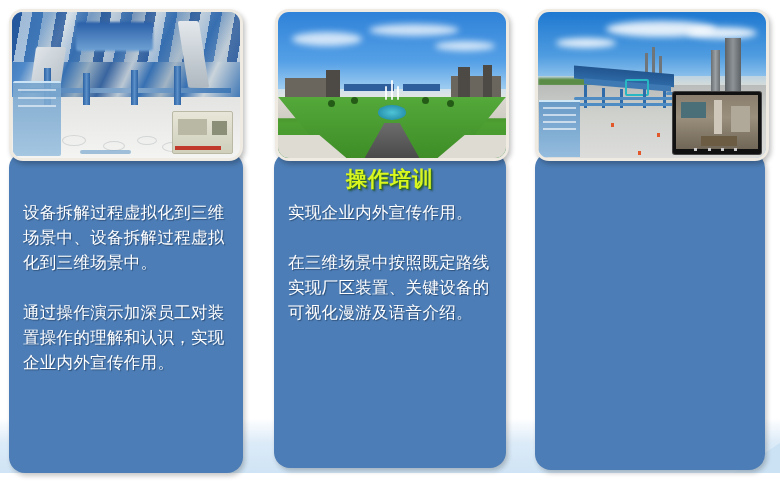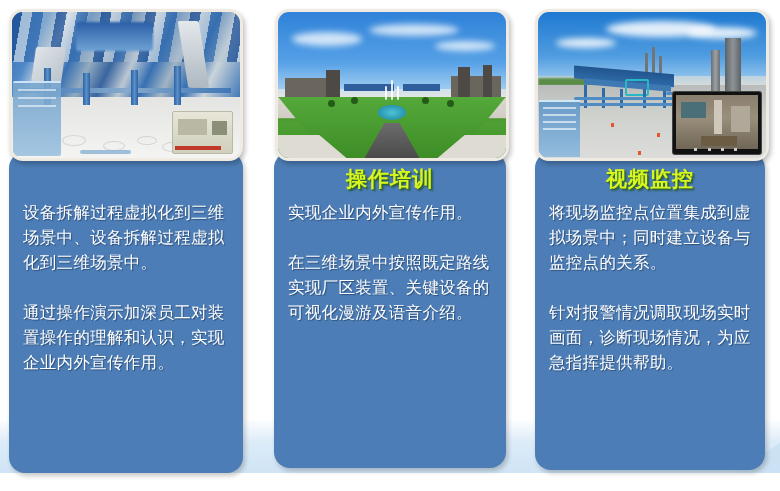--- a/index.html
+++ b/index.html
@@ -337,25 +337,20 @@
         <div class="jet" style="left:52%;height:14px;"></div>
         <div class="tree" style="left:22%;top:60%;"></div>
         <div class="tree" style="left:32%;top:58%;"></div>
         <div class="tree" style="left:63%;top:58%;"></div>
         <div class="tree" style="left:74%;top:60%;"></div>
       </div>
     </div>
   </div>
 
   <div class="card" style="left:535px;top:152px;width:230px;height:318px;">
-    <div class="card-title">视频监控</div>
-    <div class="card-body">
-      <p>将现场监控点位置集成到虚拟场景中；同时建立设备与监控点的关系。</p>
-      <p>针对报警情况调取现场实时画面，诊断现场情况，为应急指挥提供帮助。</p>
-    </div>
   </div>
 
   <div class="pic" style="left:535px;top:9px;width:228px;height:146px;">
     <div class="pic-inner">
       <div class="s3">
         <div class="cloud" style="left:30%;top:6%;width:110px;height:16px;"></div>
         <div class="cloud" style="left:8%;top:18%;width:60px;height:10px;"></div>
         <div class="cloud" style="right:4%;top:10%;width:70px;height:12px;"></div>
         <div class="far"></div>
         <div class="green"></div>

